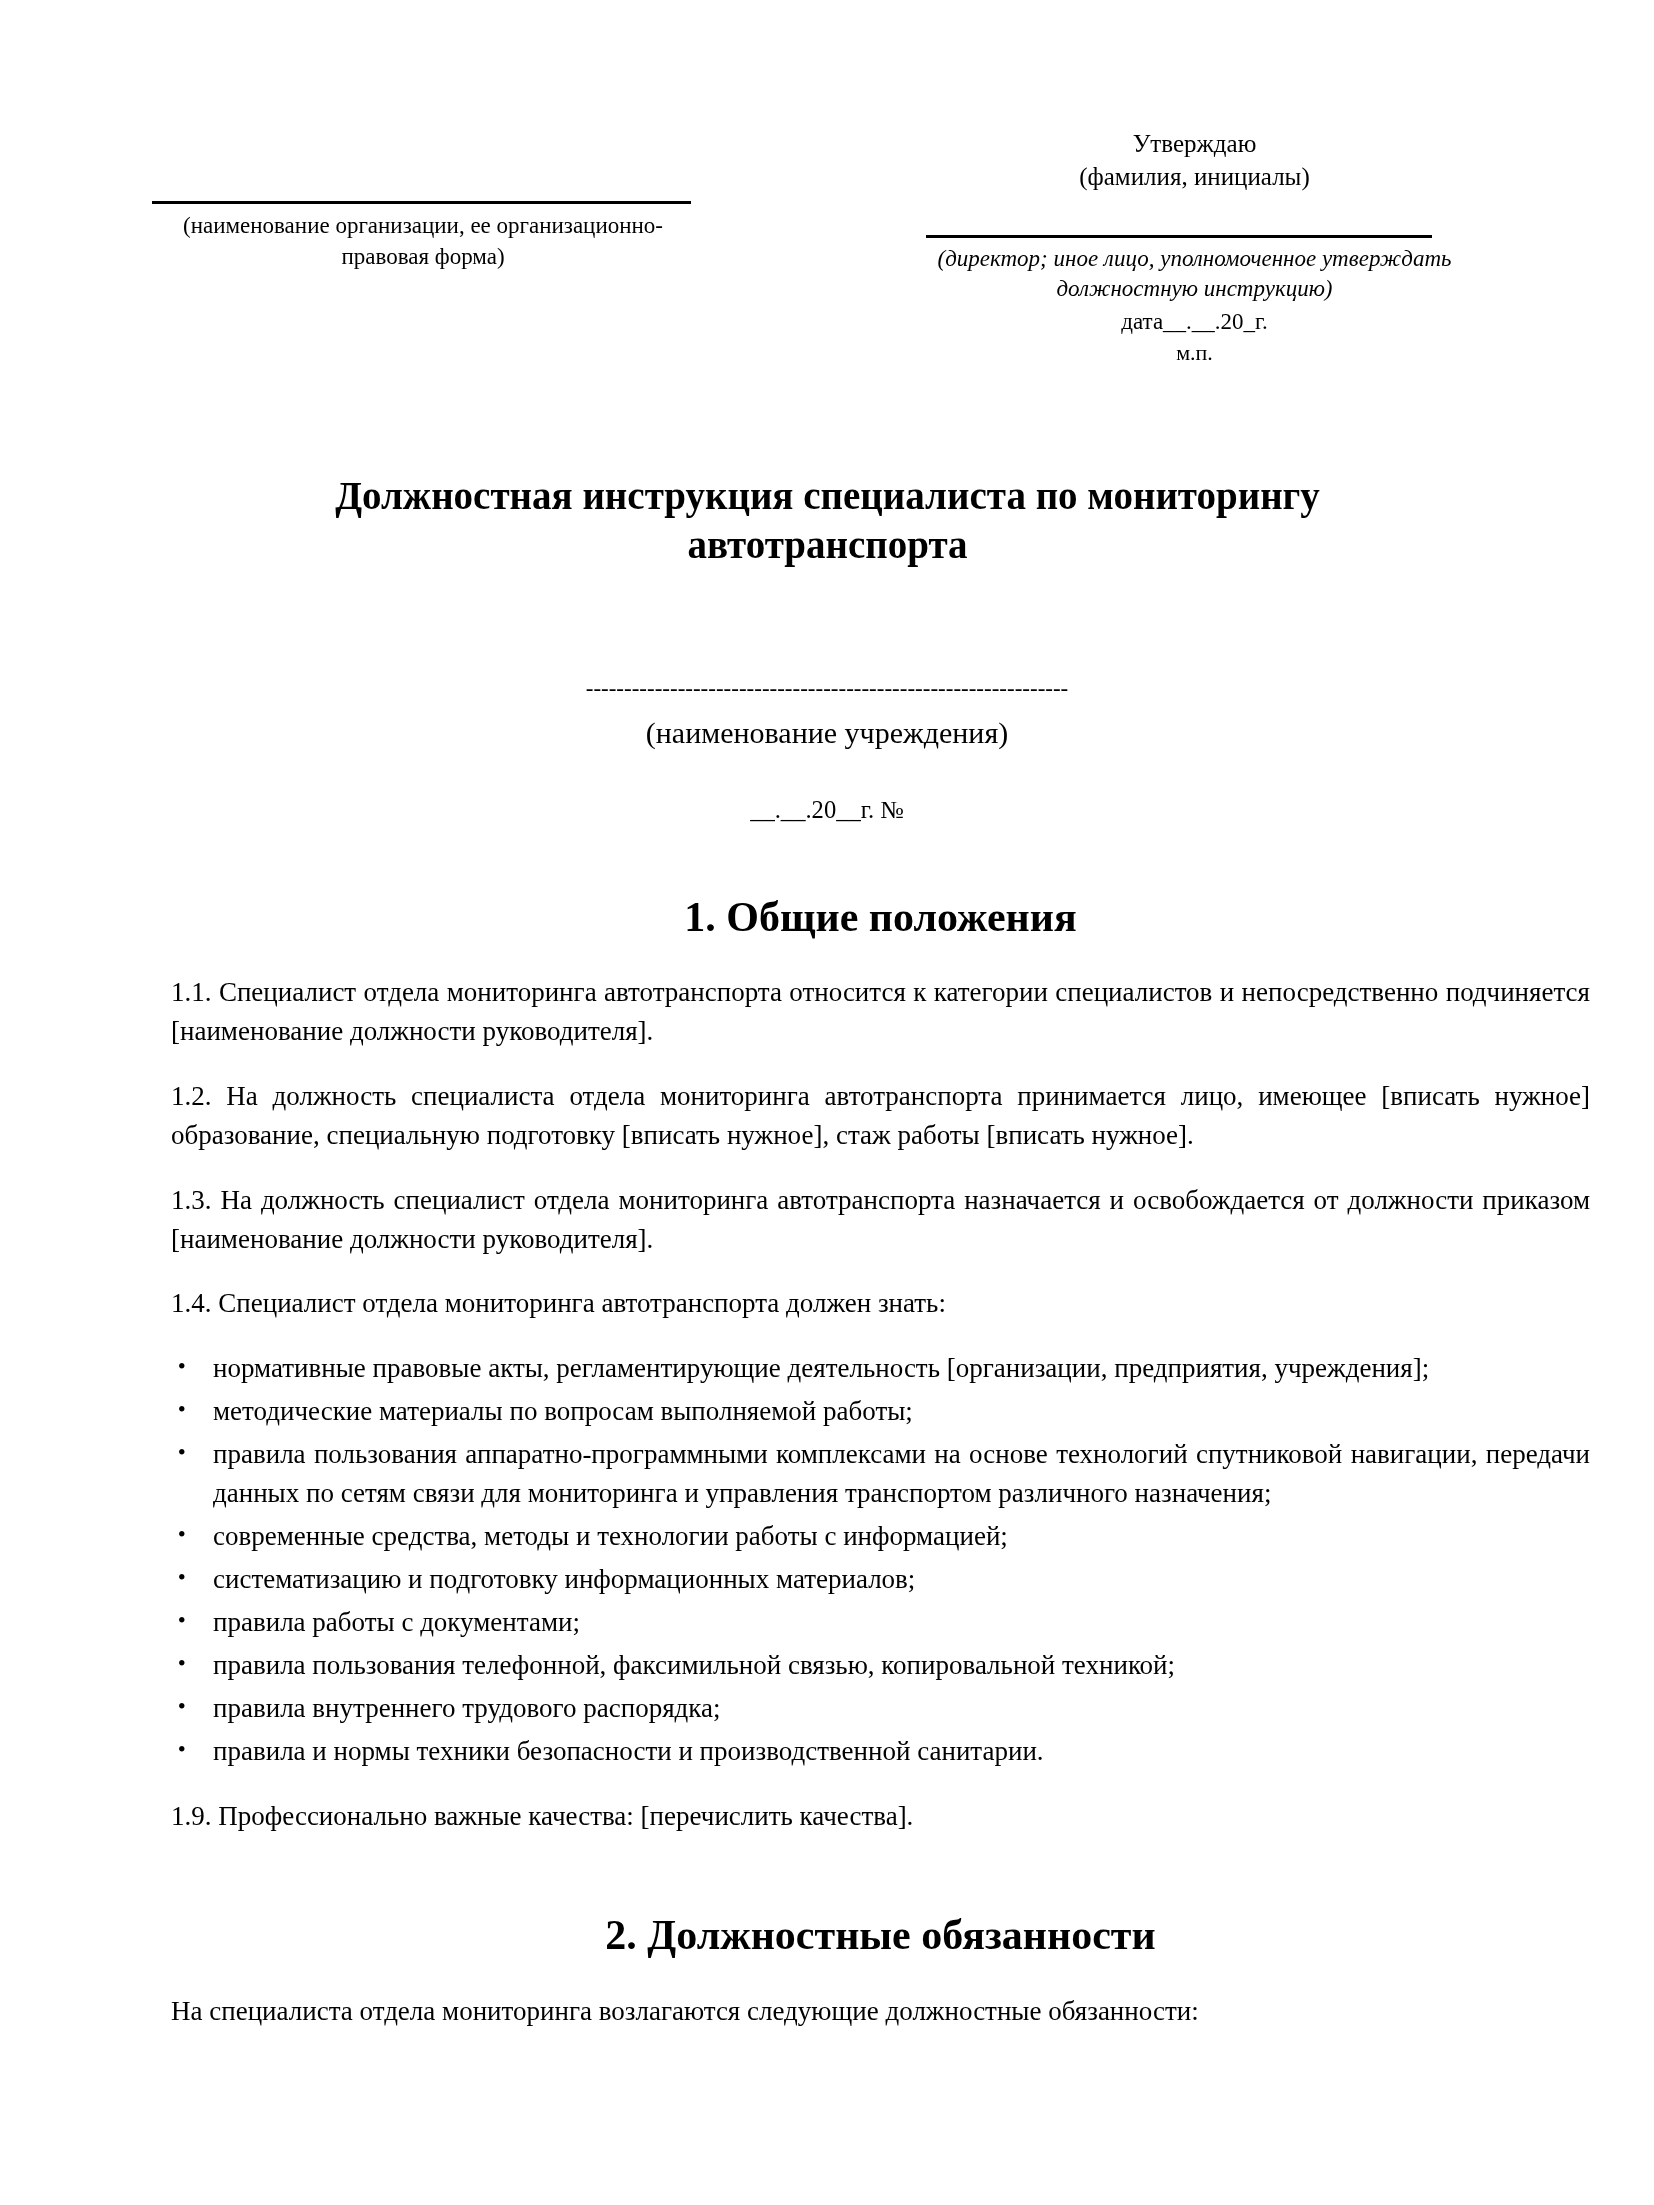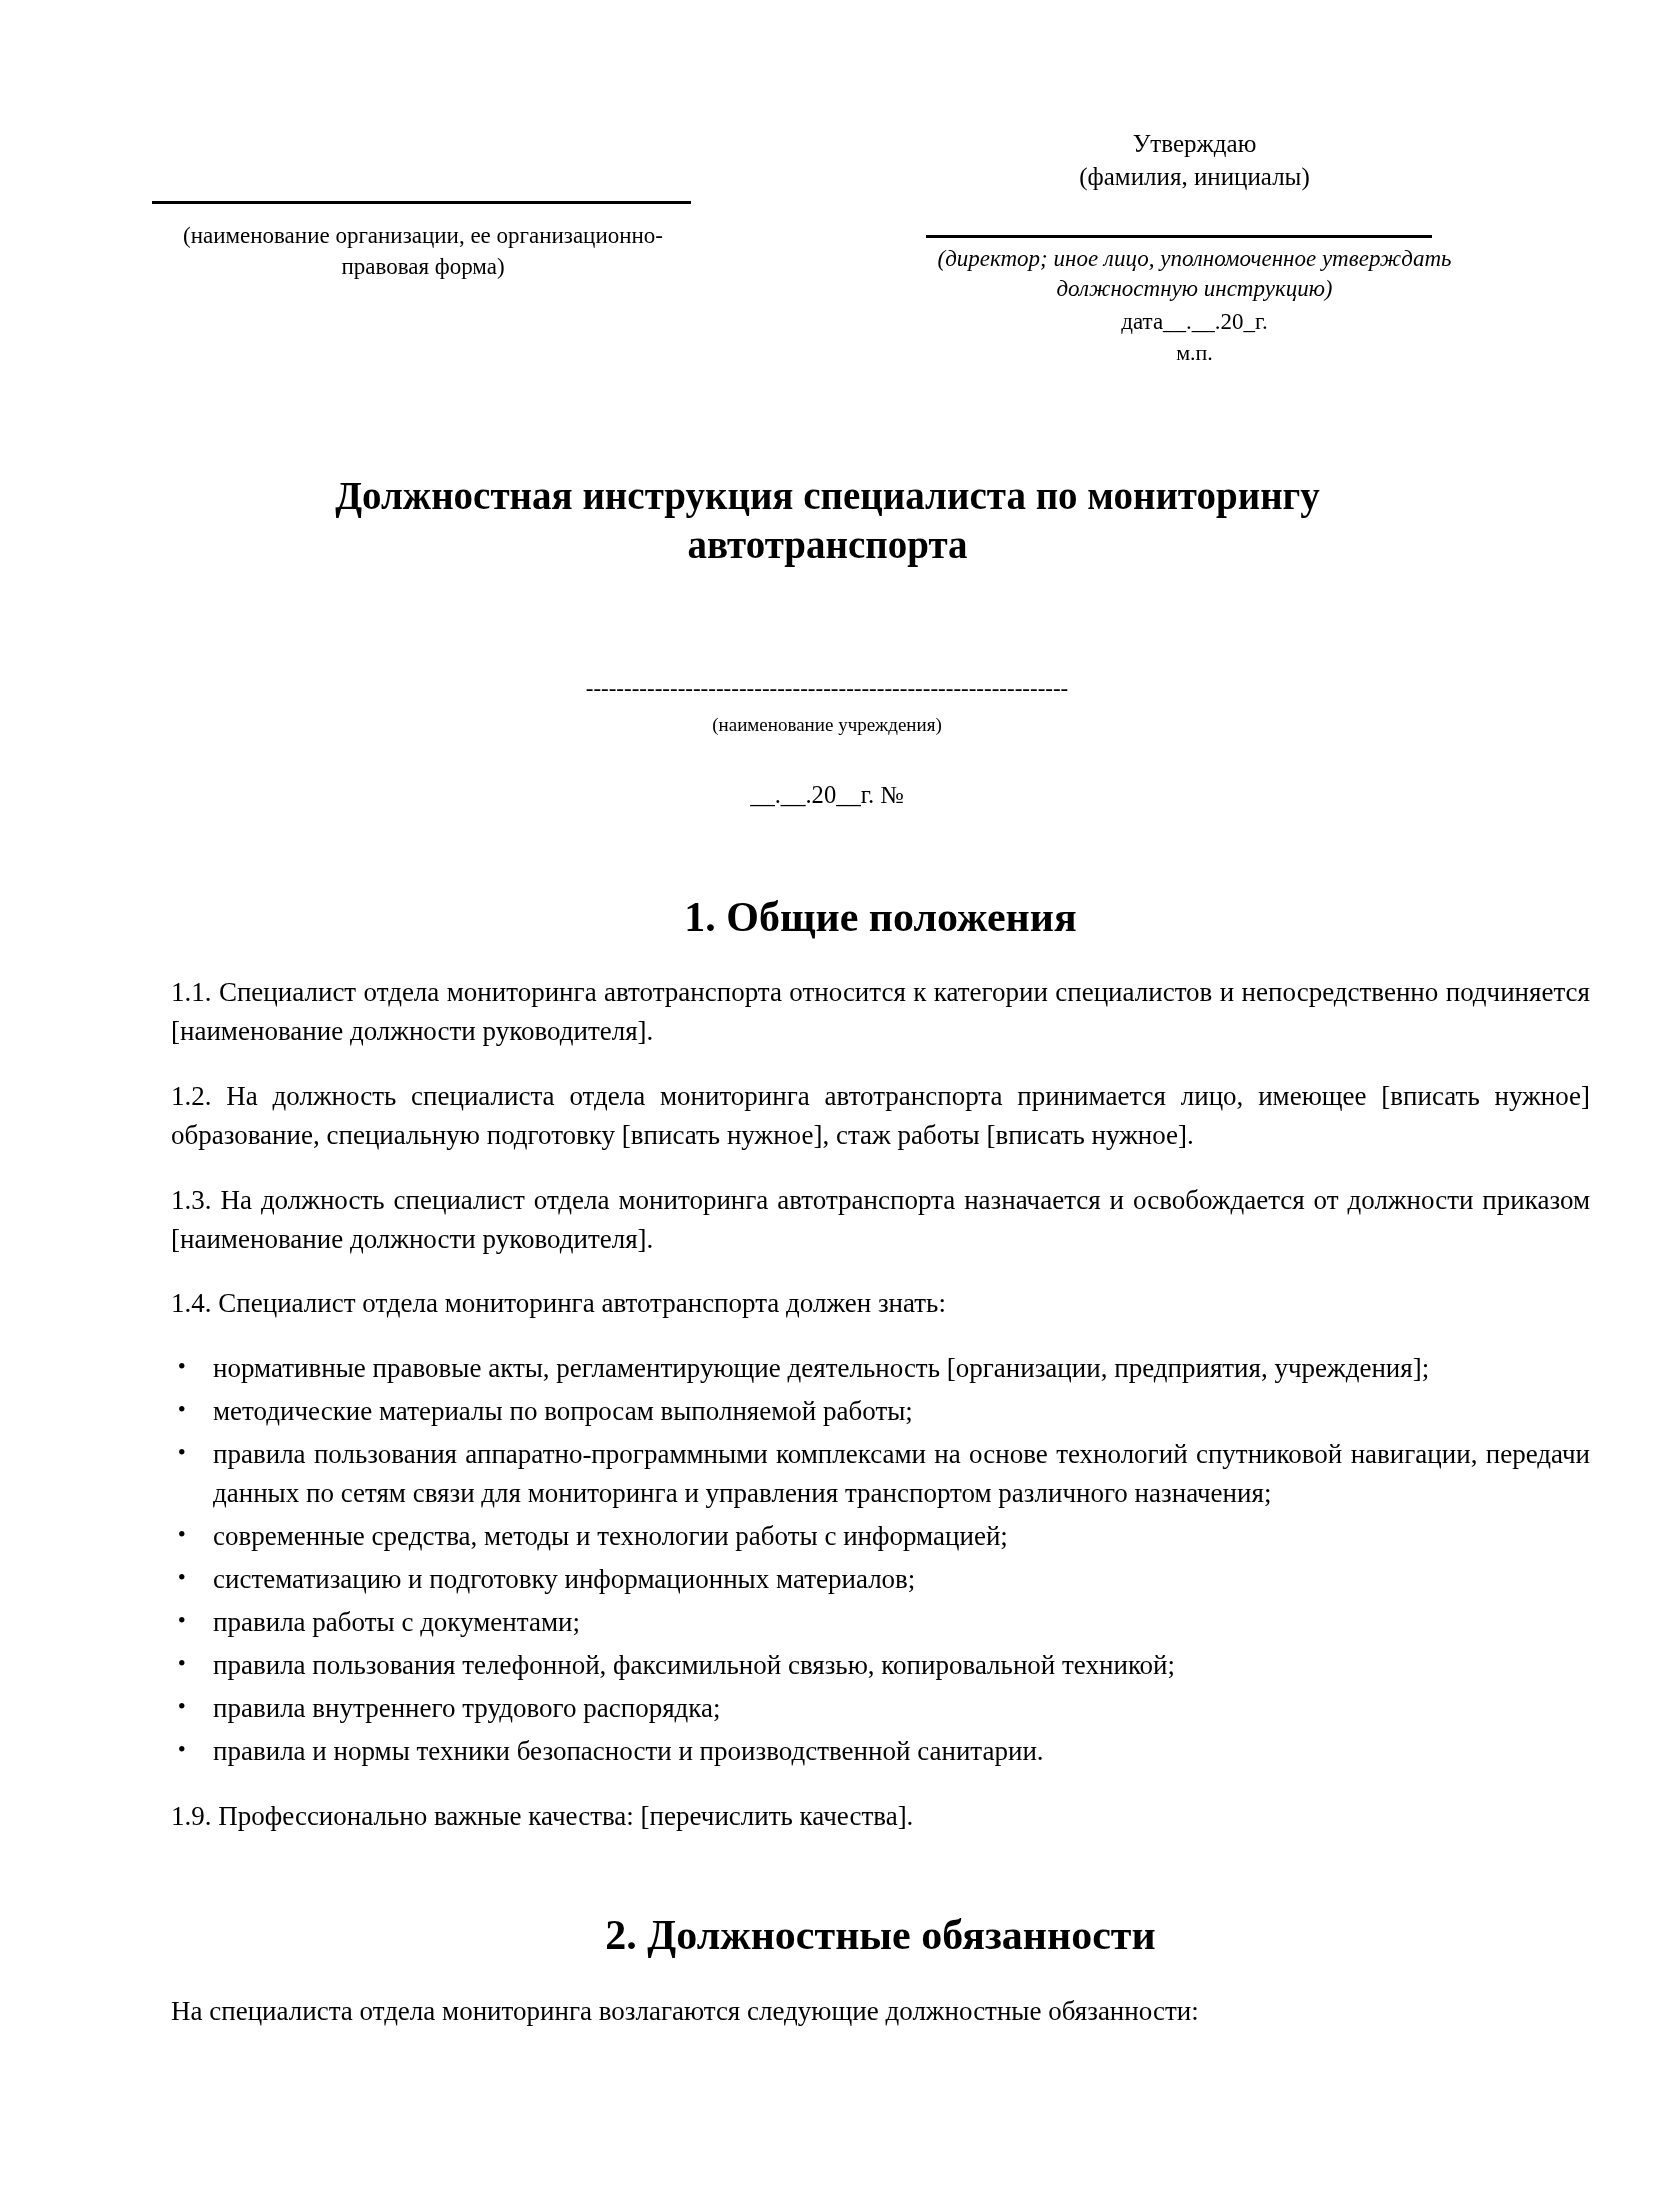--- a/index.html
+++ b/index.html
@@ -64,21 +64,21 @@
     margin-top: 74px;
   }
   .rule-right {
     width: 506px;
     margin-top: 0;
   }
   .rule-caption {
     text-align: center;
     font-size: 23px;
     line-height: 1.33;
-    padding-top: 17px;
+    padding-top: 7px;
   }
   .rule-caption-right {
     text-align: center;
     font-size: 23px;
     line-height: 1.33;
     padding-top: 5.5px;
     font-style: italic;
   }
   .date-line {
     text-align: center;
@@ -117,21 +117,21 @@
     width: 643px;
     margin: 0 auto;
     font-size: 23px;
     letter-spacing: 0;
     line-height: 1;
     overflow: hidden;
     white-space: nowrap;
     height: 26px;
   }
   .inst-caption {
-    font-size: 19px;
+    font-size: 30px;
     line-height: 1.3;
     padding-top: 9.6px;
   }
   .inst-date {
     font-size: 24.6px;
     line-height: 1.3;
     padding-top: 42px;
   }
 
   

